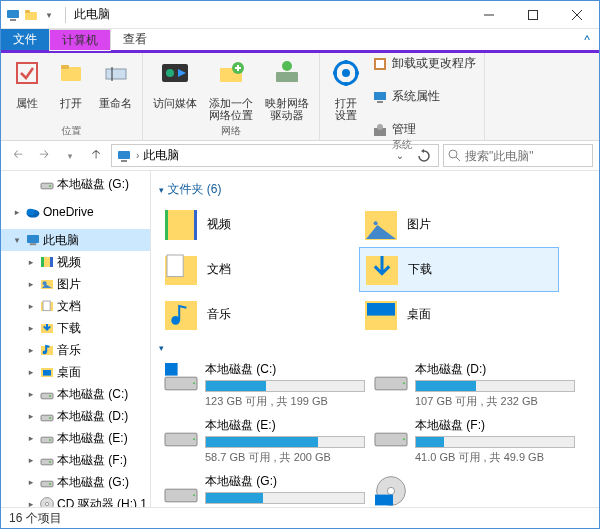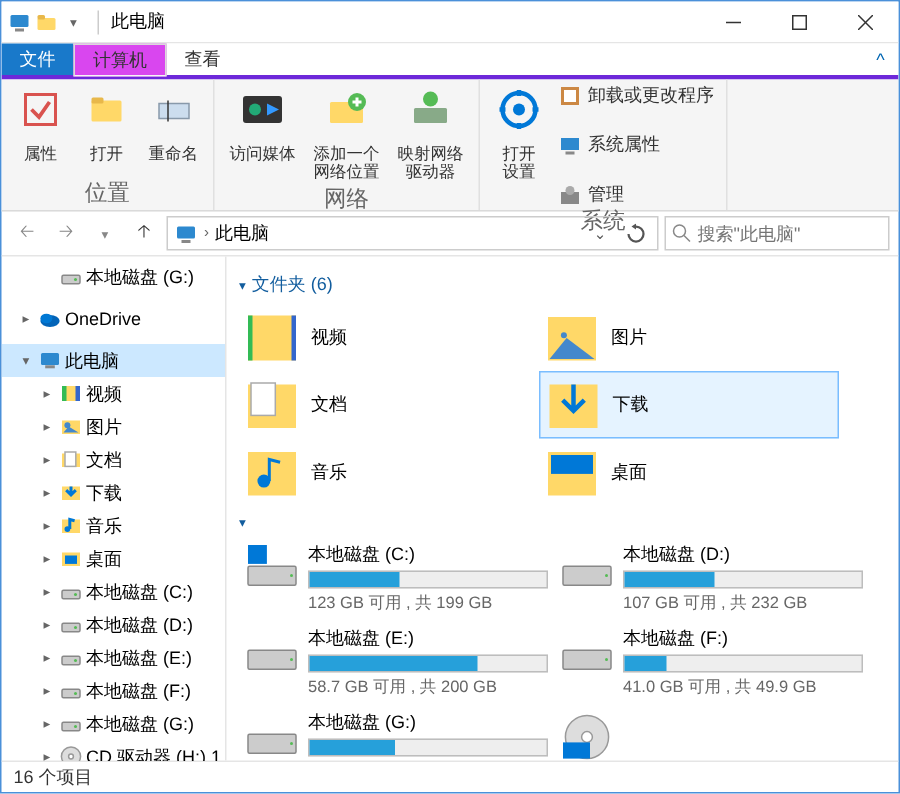--- a/index.html
+++ b/index.html
@@ -19,21 +19,21 @@
 .tabs .tab { padding: 0 12px; display: flex; align-items: center; color: #333; }
 .tabs .tab.file { background: #1979ca; color: #fff; }
 .tabs .tab.active { background: #d946ef; border: 1px solid #dadada; border-bottom: 1px solid #f5f5f5; margin-bottom: -1px; }
 .tabs .spacer { flex: 1; }
 .tabs .chev { width: 24px; display: flex; align-items: center; justify-content: center; color: #0066b3; }
 
 
 .ribbon { height: 88px; background: #f5f5f5; display: flex; border-bottom: 1px solid #dadada; }
 .ribbon .group { display: flex; flex-direction: column; align-items: center; border-right: 1px solid #e0e0e0; padding: 2px 4px 0; }
 .ribbon .group .items { display: flex; flex: 1; }
-.ribbon .group .label { font-size: 15px; color: #666; padding-bottom: 2px; }
+.ribbon .group .label { font-size: 10px; color: #666; padding-bottom: 2px; }
 .ribbon .rbtn { display: flex; flex-direction: column; align-items: center; justify-content: flex-start; padding: 2px 6px; min-width: 40px; gap: 8px; }
 .ribbon .rbtn .ico32 { width: 32px; height: 32px; display: flex; align-items: center; justify-content: center; }
 .ribbon .rbtn .txt { font-size: 11px; color: #333; text-align: center; line-height: 1.1; }
 .ribbon .vlist { display: flex; flex-direction: column; justify-content: center; gap: 16px; padding: 0 4px; }
 .ribbon .vlist .vitem { display: flex; align-items: center; gap: 4px; font-size: 11px; color: #333; }
 .ribbon .vlist .vitem .ico16 { width: 16px; height: 16px; }
 
 
 .addr-row { height: 30px; display: flex; align-items: center; gap: 4px; padding: 2px 6px; border-bottom: 1px solid #e5e5e5; }
 .addr-row .nav-btn { width: 22px; height: 22px; display: flex; align-items: center; justify-content: center; color: #888; border-radius: 2px; }

